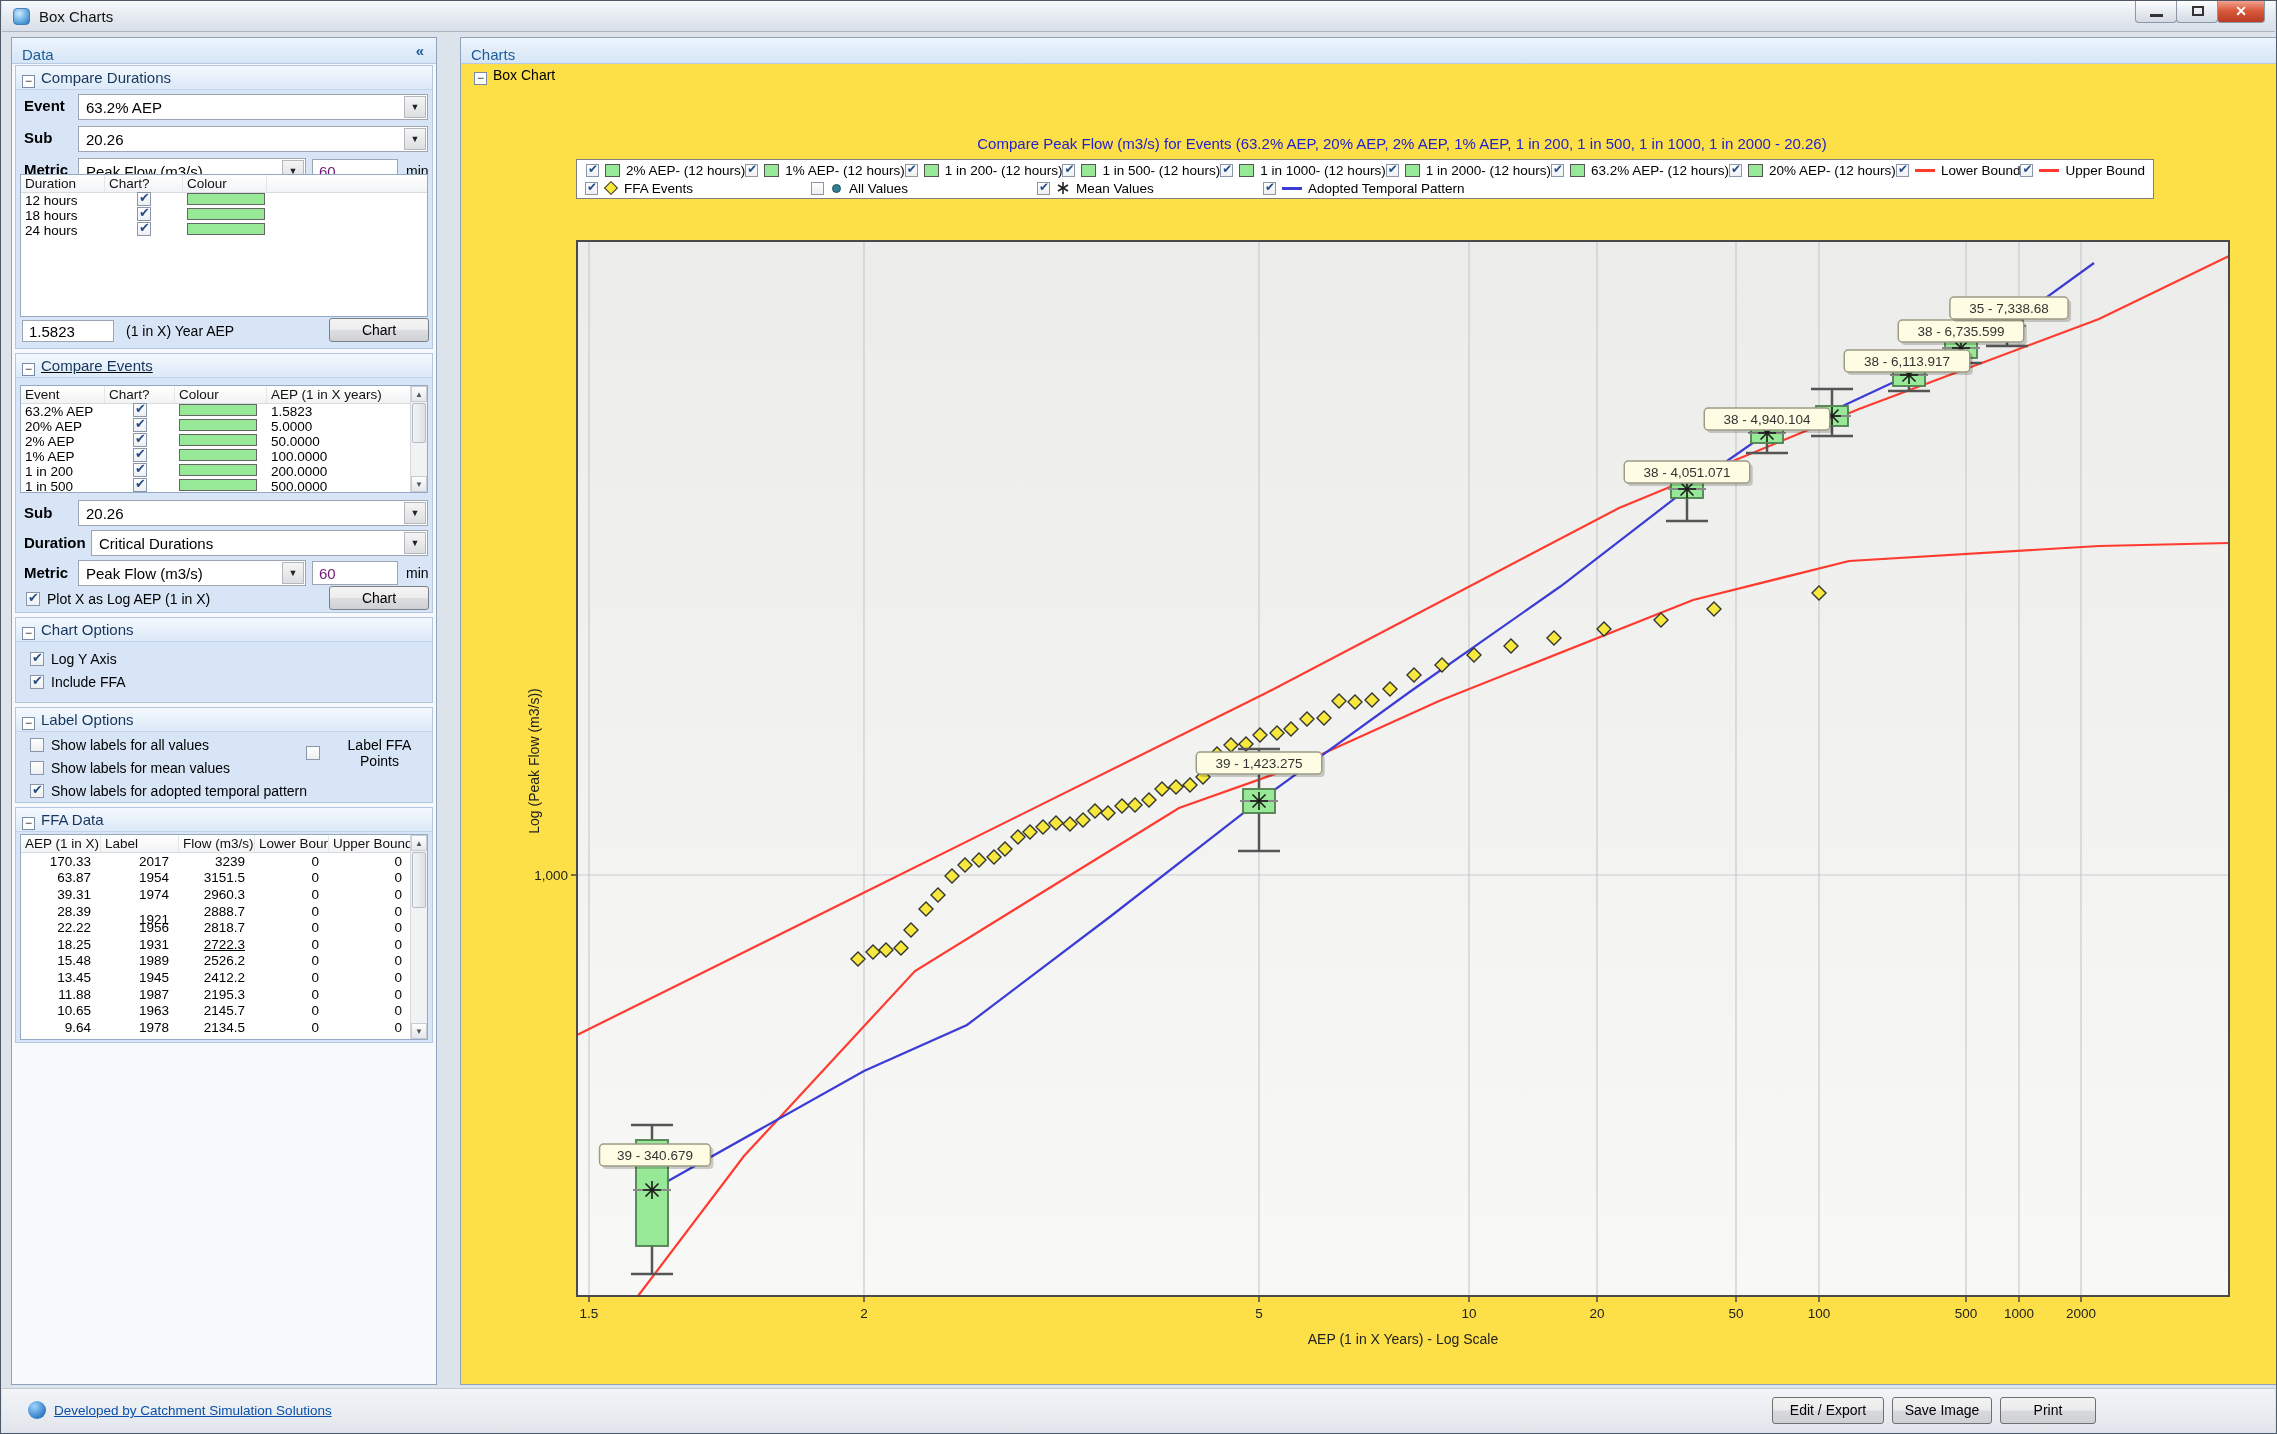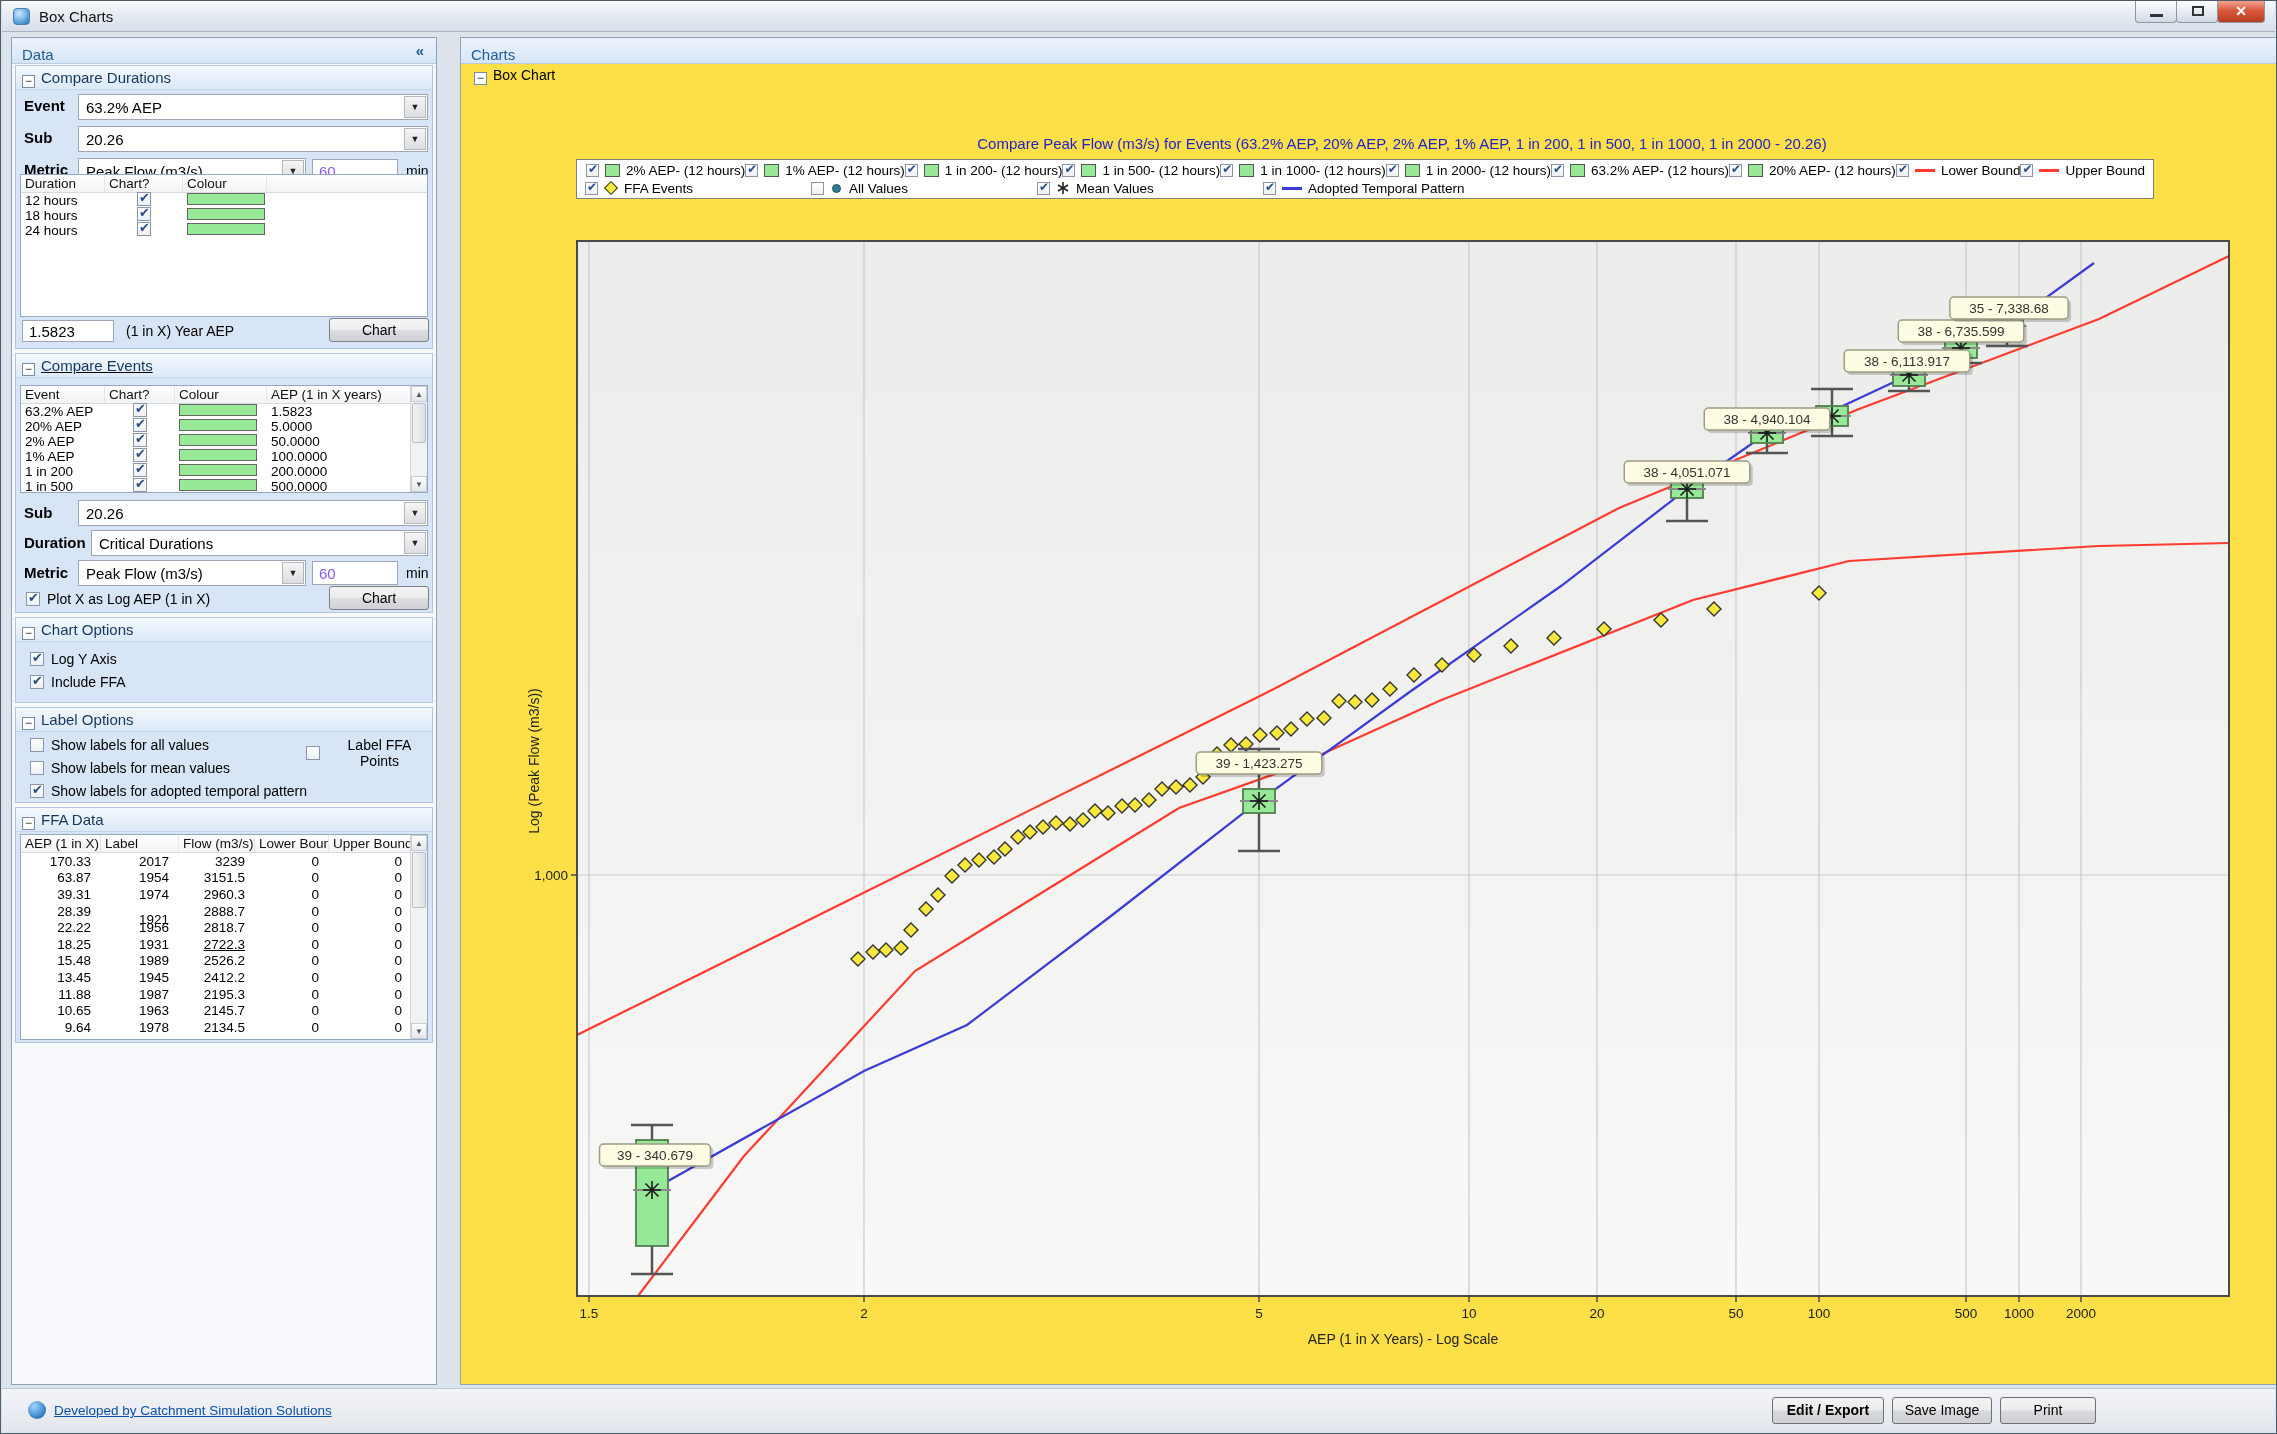--- a/index.html
+++ b/index.html
@@ -24,21 +24,21 @@
   
   .section{position:absolute;left:3px;width:418px;background:#D7E5F7;border:1px solid #B3C7E0;}
   .sec-header{height:24px;background:linear-gradient(#F4F9FE,#DCE9F8);font-size:15px;color:#17365D;padding:3px 6px;border-bottom:1px solid #C4D5EB;}
   .collapse-box{display:inline-block;width:13px;height:13px;border:1px solid #7A8BA5;background:#FFF;font-size:12px;line-height:10px;text-align:center;color:#333;margin-right:6px;vertical-align:-2px;}
   .fld-label{position:absolute;font-size:15px;font-weight:bold;color:#000;}
   .small-label{position:absolute;font-size:14px;color:#000;}
   .dropdown{position:absolute;height:26px;background:#FFF;border:1px solid #9DA6B1;font-size:15px;}
   .dd-text{position:absolute;left:7px;top:4px;right:26px;white-space:nowrap;overflow:hidden;}
   .dd-btn{position:absolute;right:1px;top:1px;bottom:1px;width:22px;background:linear-gradient(#F5F5F5,#DDDEE1);border:1px solid #B4B8BE;text-align:center;color:#222;font-size:9px;line-height:21px;}
   .txt-input{position:absolute;height:24px;border:1px solid #9DA6B1;background:#FFF;font-size:15px;padding:2px 6px;font-family:inherit;color:#000;}
-  .txt-input.gray{color:#8b5cf6;}
+  .txt-input.gray{color:#701a75;}
   .wtable{position:absolute;background:#FFF;border:1px solid #93A9C4;overflow:hidden;}
   .thead{display:flex;height:18px;background:linear-gradient(#FFFFFF,#F2F3F5);border-bottom:1px solid #D8DBDE;}
   .th{font-size:13.5px;padding:1px 4px;border-right:1px solid #E4E6E8;color:#111;white-space:nowrap;overflow:hidden;}
   .trow{display:flex;align-items:center;height:15px;}
   .td{font-size:13.5px;padding:0 4px;white-space:nowrap;overflow:hidden;}
   .td.num{text-align:right;}
   .cb{display:inline-block;width:14px;height:14px;border:1px solid #8A97AB;background:linear-gradient(#FFF,#EDEFF2);position:relative;flex:none;}
   .cb.checked::after{content:"✔";position:absolute;left:1px;top:-3px;font-size:13px;color:#274E89;}
   .swatch{width:78px;height:12px;background:#97E897;border:1px solid #666;display:inline-block;}
   .chart-btn{position:absolute;width:100px;height:24px;border:1px solid #7A7F88;border-radius:3px;background:linear-gradient(#F4F4F4,#EDEDEE 48%,#DCDDE0 52%,#CFD1D5);font-size:14px;text-align:center;line-height:22px;color:#000;}
@@ -589,17 +589,17 @@
         <text x="1500" y="135" text-anchor="middle" font-size="13.5" fill="#333" font-family="Liberation Sans, sans-serif">38 -  6,735.599</text>
         <rect x="1491.9" y="99" width="118.2" height="22" rx="4" fill="rgba(0,0,0,0.18)"></rect>
         <rect x="1488.9" y="96" width="118.2" height="22" rx="4" fill="#FEFDE3" stroke="#9C9C85" stroke-width="1.5"></rect>
         <text x="1548" y="112" text-anchor="middle" font-size="13.5" fill="#333" font-family="Liberation Sans, sans-serif">35 -  7,338.68</text>
       </svg>
   </div>
 
   <div id="bottom-bar">
     <span id="link-icon"></span>
     <a id="footer-link" href="#">Developed by Catchment Simulation Solutions</a>
-    <div class="bottom-btn" style="left:1770px;width:112px;font-weight:bold;">Edit / Export</div>
+    <div class="bottom-btn" style="left:1770px;width:112px;">Edit / Export</div>
     <div class="bottom-btn" style="left:1890px;width:100px;">Save Image</div>
     <div class="bottom-btn" style="left:1998px;width:96px;">Print</div>
   </div>
 </div>
 
 </body></html>

